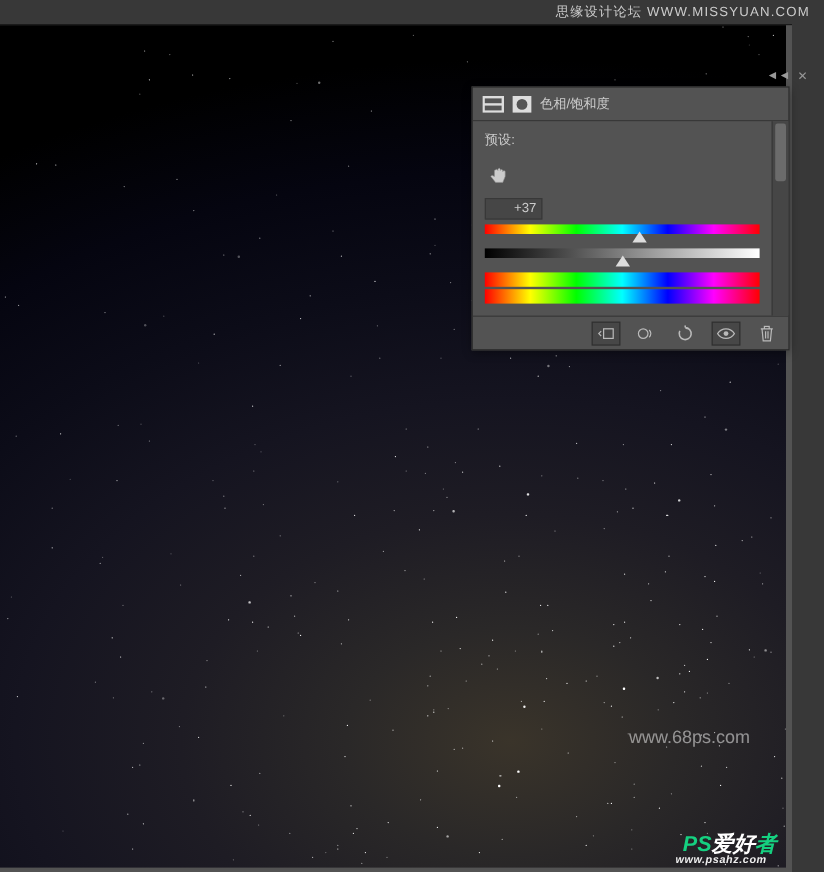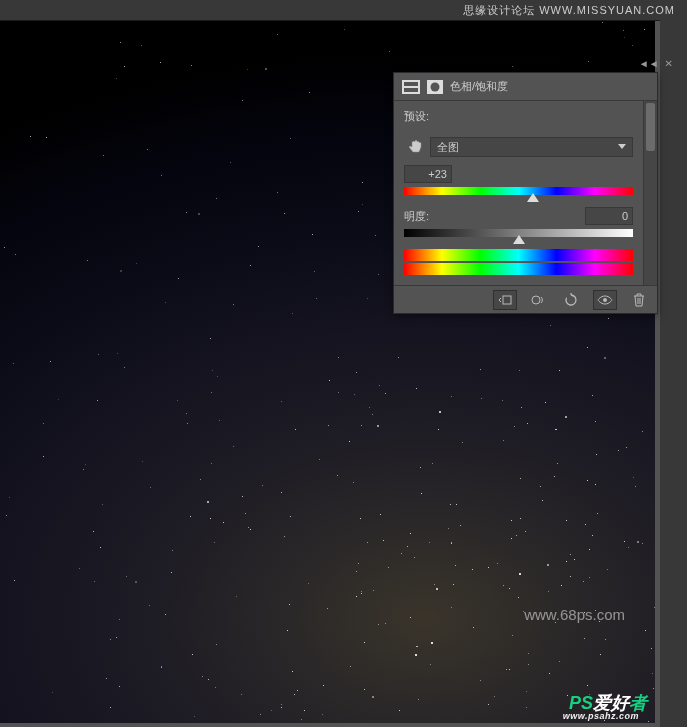--- a/index.html
+++ b/index.html
@@ -425,42 +425,34 @@
     <div class="p-row">
       <span class="lbl">预设:</span>
     </div>
 
     <div class="p-row">
       <span class="hand">
         <svg width="18" height="16" viewBox="0 0 18 16">
               <path d="M6 3v5l-2-1-1 1 4 5h6l2-5V4l-1-1-1 1V3l-1-1-1 1V2l-1-1-1 1v1l-1-1z" fill="#ccc" stroke="#888" stroke-width=".5"></path>
             </svg>
       </span>
-      <div class="select">
-        <span>全图</span>
-            <span class="arr"></span>
-      </div>
     </div>
 
     <div class="slider-row">
       <div class="slider-head">
-        <div class="valbox">+23</div>
+        <div class="valbox">+37</div>
       </div>
       <div class="track">
         <div class="hue-grad"></div>
         <div class="handle" id="hue-h" style="left: 56.4%;"></div>
       </div>
     </div>
 
 
     <div class="slider-row">
-      <div class="slider-head">
-        <span class="lbl">明度:</span>
-        <div class="valbox">0</div>
-      </div>
       <div class="track">
         <div class="lit-grad"></div>
         <div class="handle" id="lit-h" style="left: 50%;"></div>
       </div>
     </div>
 
 
     <div class="bottom-grad hue-grad"></div>
     <div class="bottom-grad hue-grad"></div>
     </div>

